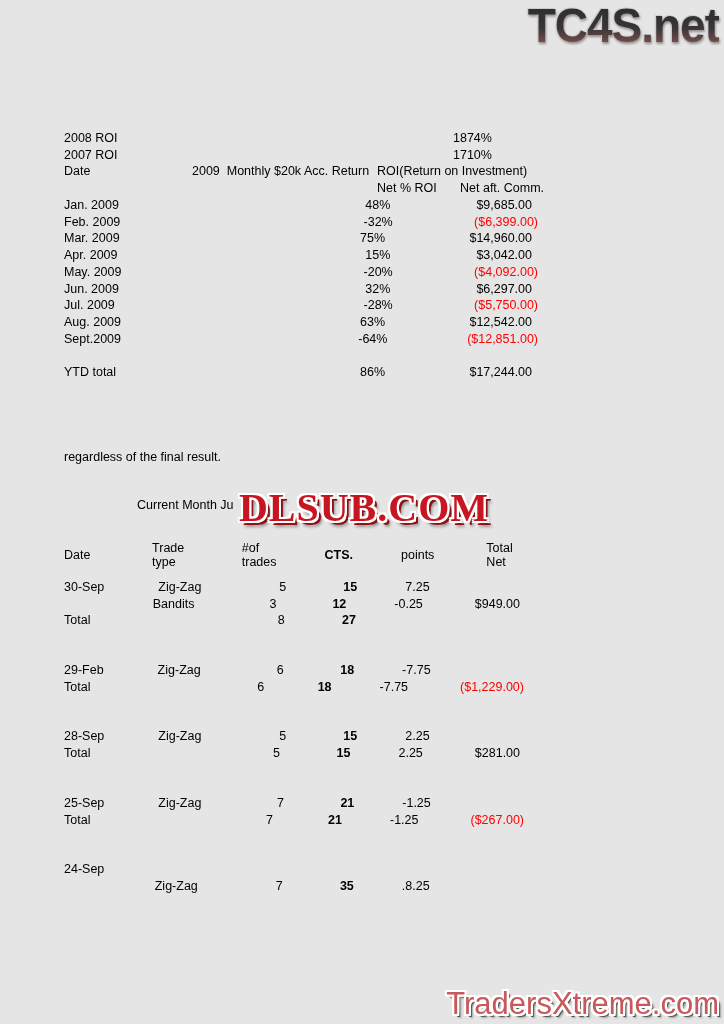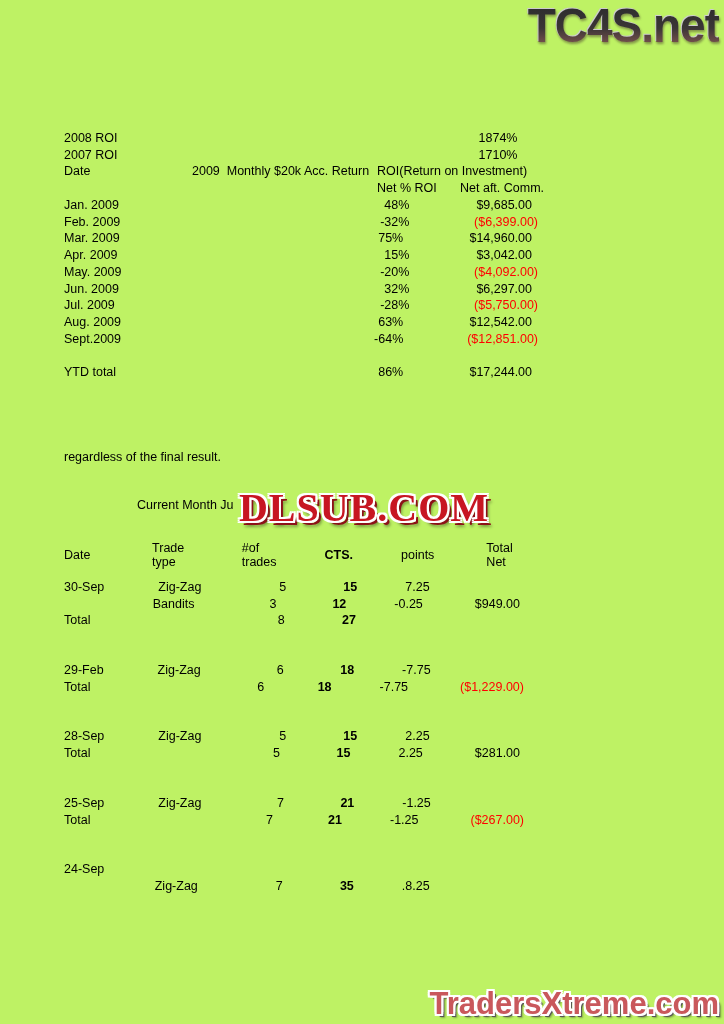--- a/index.html
+++ b/index.html
@@ -1,30 +1,30 @@
 <!DOCTYPE html>
 <html><head>
 <meta charset="utf-8">
 <style>
   html,body { margin:0; padding:0; background:#ffffff; }
   * { box-sizing:border-box; }
   .page {
-    position:relative; width:724px; height:1024px; background:#bef264;
+    position:relative; width:724px; height:1024px; background:#e5e5e5;
     font-family:"Liberation Sans",sans-serif; font-size:12.5px; color:#000;
     overflow:hidden;
   }
   .row { display:flex; align-items:center; height:16.7px;gap:48px; }
   .rel-row { position:relative; height:16.7px; }
   .rel-row span { position:absolute; top:0; line-height:16.7px; white-space:pre; }
 
   
   .roi-block { position:absolute; left:64px; top:130px; width:480px; }
   .r-label { width:126px; }
   .r-mid   { width:167px; white-space:pre; }
-  .r-pct   { width:90px;  text-align:center; }
+  .r-pct   { width:90px;  text-align:left; }
   .r-amt   { width:86px;  text-align:right; padding-right:12px; }
   .r-amt.neg { padding-right:6px; }
   .neg { color:#ff0000; }
   .ytd-row { margin-top:16.7px; }
 
   
   .note { position:absolute; left:64px; top:449px; width:560px; line-height:16.7px; }
 
   
   .current-month { position:absolute; left:137px; top:497px; height:17px; line-height:17px; white-space:pre; }
@@ -62,21 +62,21 @@
     position:absolute; top:2px; right:5px; line-height:1;
     font-family:"Liberation Sans",sans-serif; font-weight:bold;
     font-size:46px; letter-spacing:-1px;
     background:linear-gradient(180deg,#2c2c2c 0%,#3a3536 55%,#8a5a55 100%);
     -webkit-background-clip:text; background-clip:text; color:transparent;
     filter:drop-shadow(-1px -1px 0 #cccccc) drop-shadow(1px 2px 1px rgba(60,40,40,0.45));
     transform:scaleY(1.03); transform-origin:top right;
   }
   .logo-txt {
     position:absolute; right:5px; bottom:3px; line-height:1.1;
-    font-family:"Liberation Sans",sans-serif; font-weight:bold; font-size:31px;
+    font-family:"Liberation Sans",sans-serif; font-weight:normal; font-size:31px;
     color:#c9585c; white-space:nowrap;
     text-shadow:
       -2px -2px 0 #fff, 2px -2px 0 #fff, -2px 2px 0 #fff, 2px 2px 0 #fff,
       -2px 0 0 #fff, 2px 0 0 #fff, 0 -2px 0 #fff, 0 2px 0 #fff,
       3px 3px 0 #555, 4px 4px 2px rgba(0,0,0,0.3);
   }
 </style>
 </head>
 <body>
 

